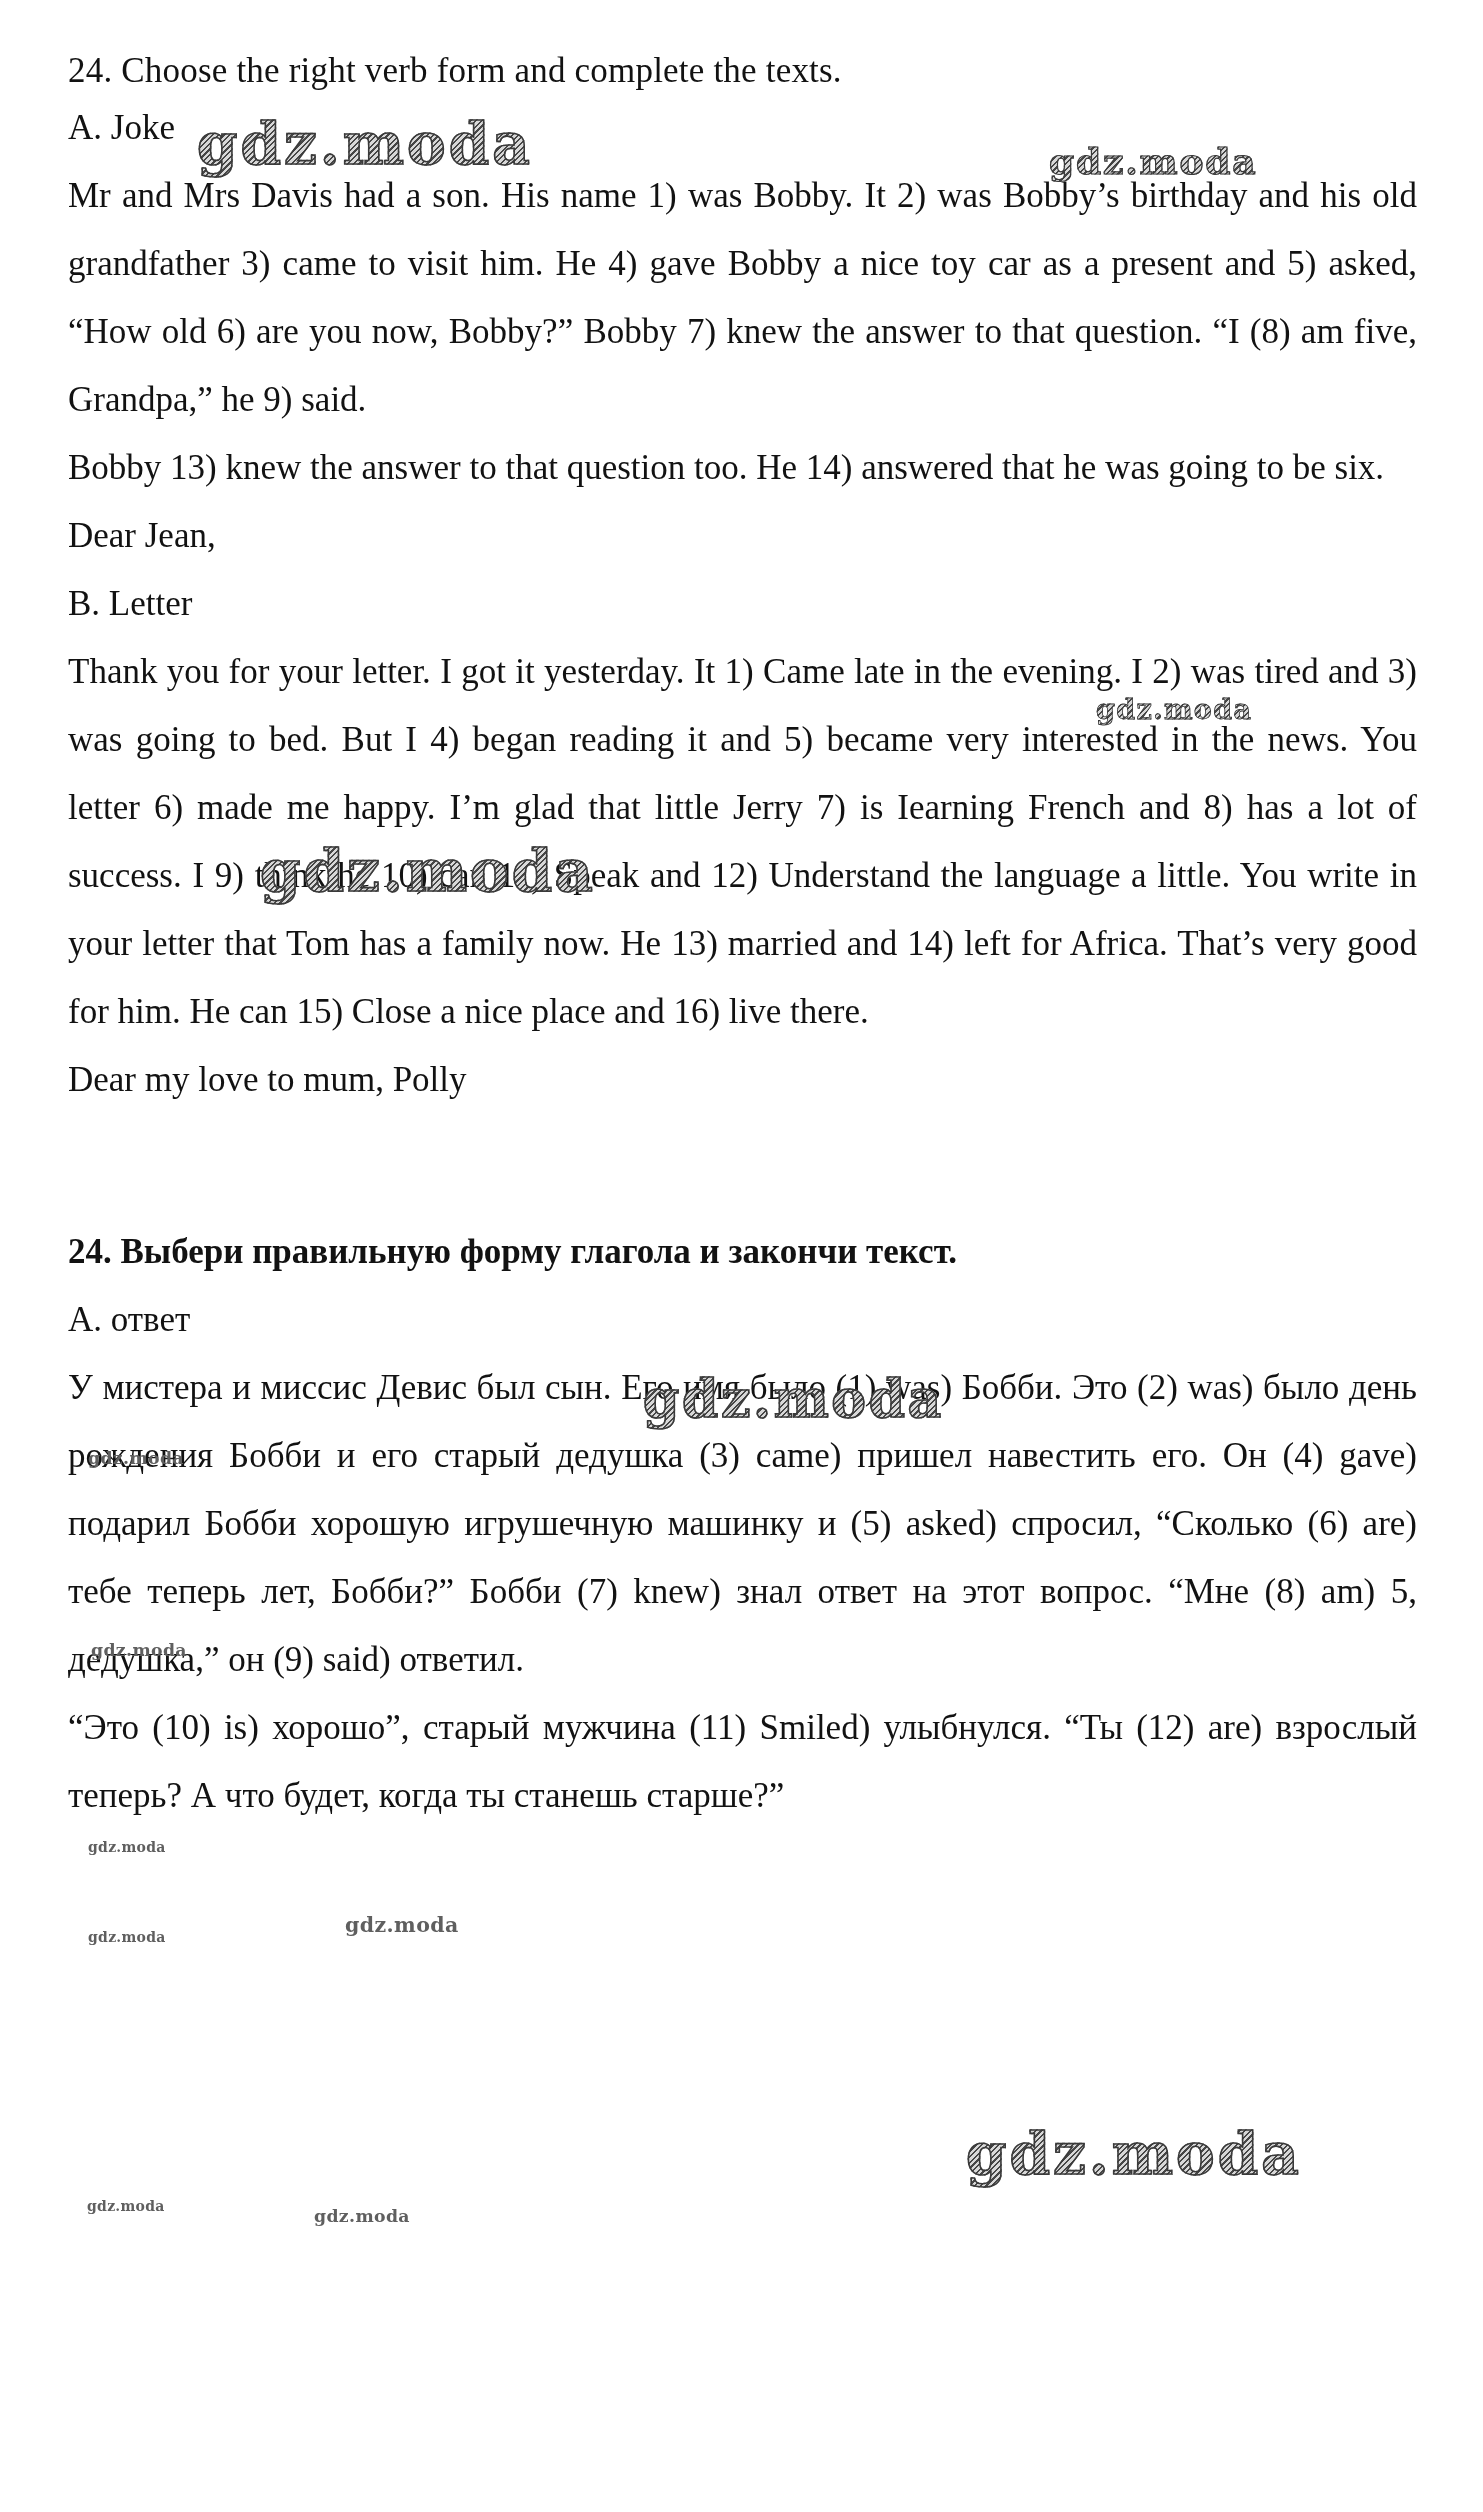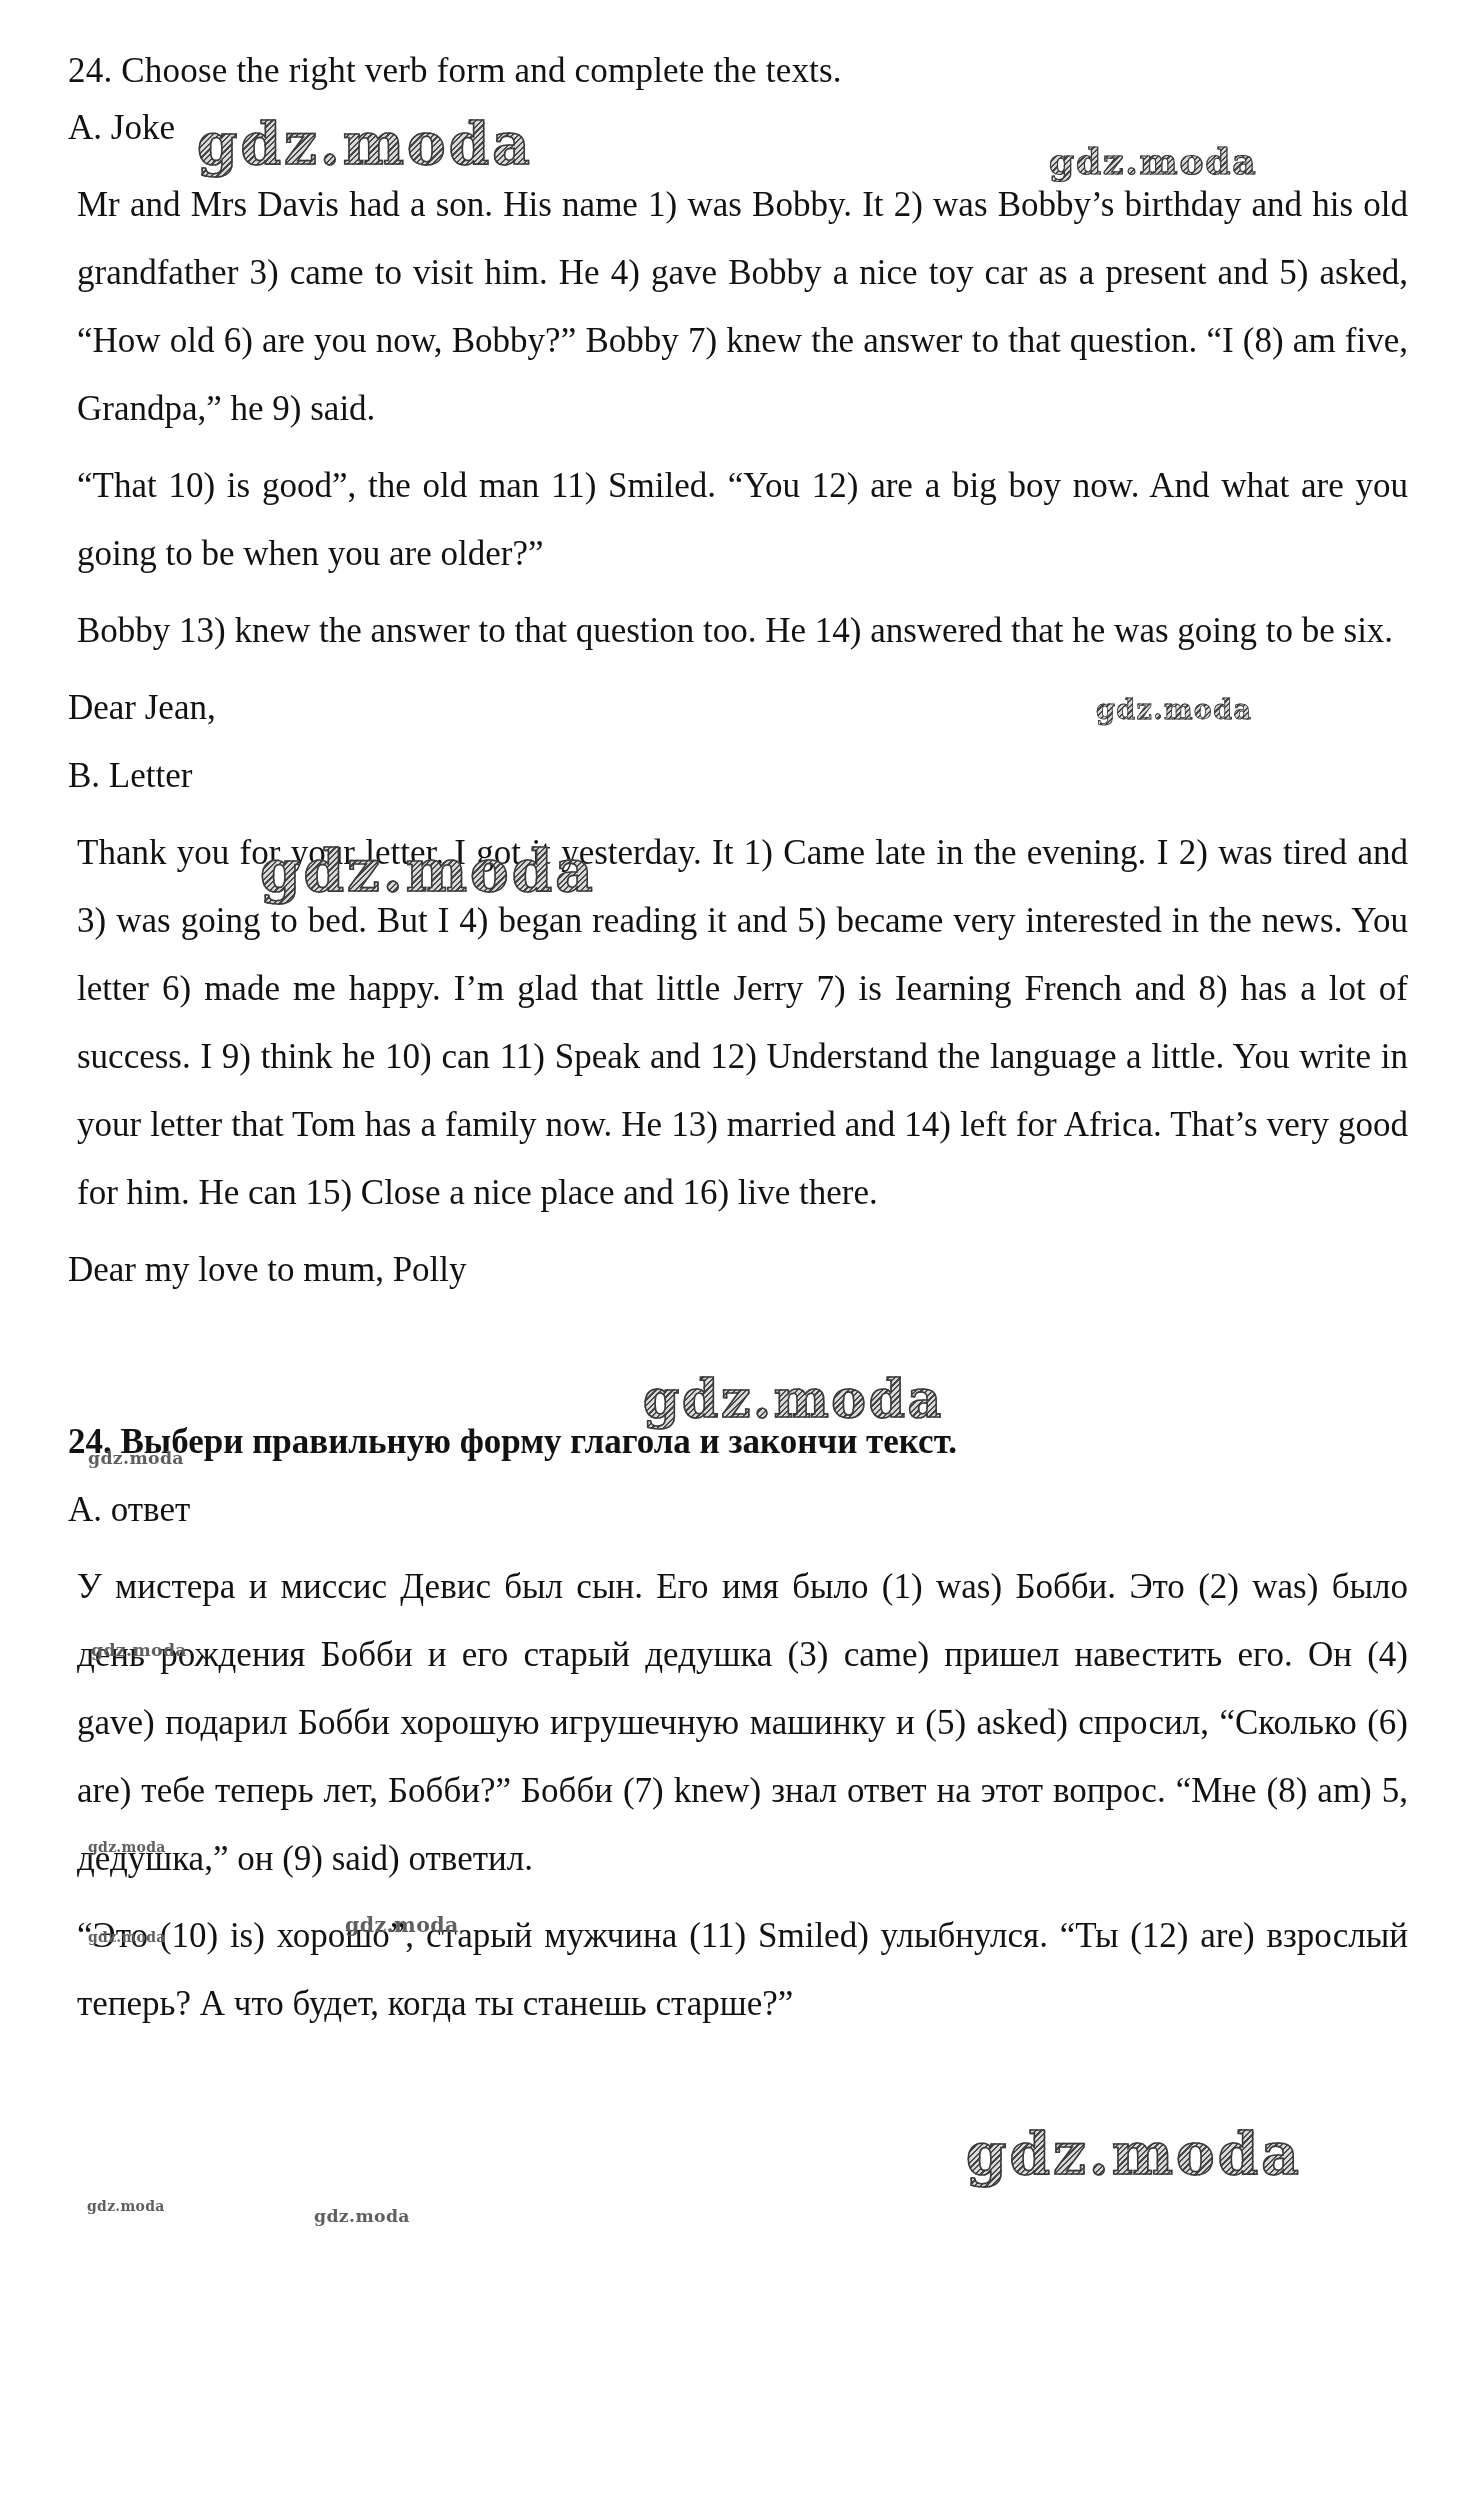--- a/index.html
+++ b/index.html
@@ -23,21 +23,21 @@
     letter-spacing: 0.2px;
   }
   .line {
     font-size: 35px;
     line-height: 68px;
   }
   p.text {
     font-size: 35px;
     line-height: 68px;
     text-align: justify;
-    margin: 9px;
+    margin: 0;
   }
   .ru-title {
     margin-top: 104px;
     font-size: 35px;
     font-weight: bold;
     line-height: 68px;
   }
   
   .wm {
     position: absolute;
@@ -86,21 +86,20 @@
   <span class="wm wm-tiny wm-t26" style="left:345px;  top:1913px;">gdz.moda</span>
   <span class="wm wm-xl" style="left:966px; top:2120px;">gdz.moda</span>
   <span class="wm wm-tiny wm-t18" style="left:87px;  top:2198px;">gdz.moda</span>
   <span class="wm wm-tiny wm-t22" style="left:314px;  top:2206px;">gdz.moda</span>
 
   <h1 class="title">24. Choose the right verb form and complete the texts.</h1>
 
   <div class="line">A. Joke</div>
 
   <p class="text">Mr and Mrs Davis had a son. His name 1) was Bobby. It 2) was Bobby’s birthday and his old grandfather 3) came to visit him. He 4) gave Bobby a nice toy car as a present and 5) asked, “How old 6) are you now, Bobby?” Bobby 7) knew the answer to that question. “I (8) am five, Grandpa,” he 9) said.</p>
-  <p class="text">“That 10) is good”, the old man 11) Smiled. “You 12) are a big boy now. And what are you going to be when you are older?”</p>
   <p class="text">Bobby 13) knew the answer to that question too. He 14) answered that he was going to be six.</p>
 
   <div class="line">Dear Jean,</div>
 
   <div class="line">B. Letter</div>
 
   <p class="text">Thank you for your letter. I got it yesterday. It 1) Came late in the evening. I 2) was tired and 3) was going to bed. But I 4) began reading it and 5) became very interested in the news. You letter 6) made me happy. I’m glad that little Jerry 7) is Iearning French and 8) has a lot of success. I 9) think he 10) can 11) Speak and 12) Understand the language a little. You write in your letter that Tom has a family now. He 13) married and 14) left for Africa. That’s very good for him. He can 15) Close a nice place and 16) live there.</p>
 
   <div class="line">Dear my love to mum, Polly</div>
 

